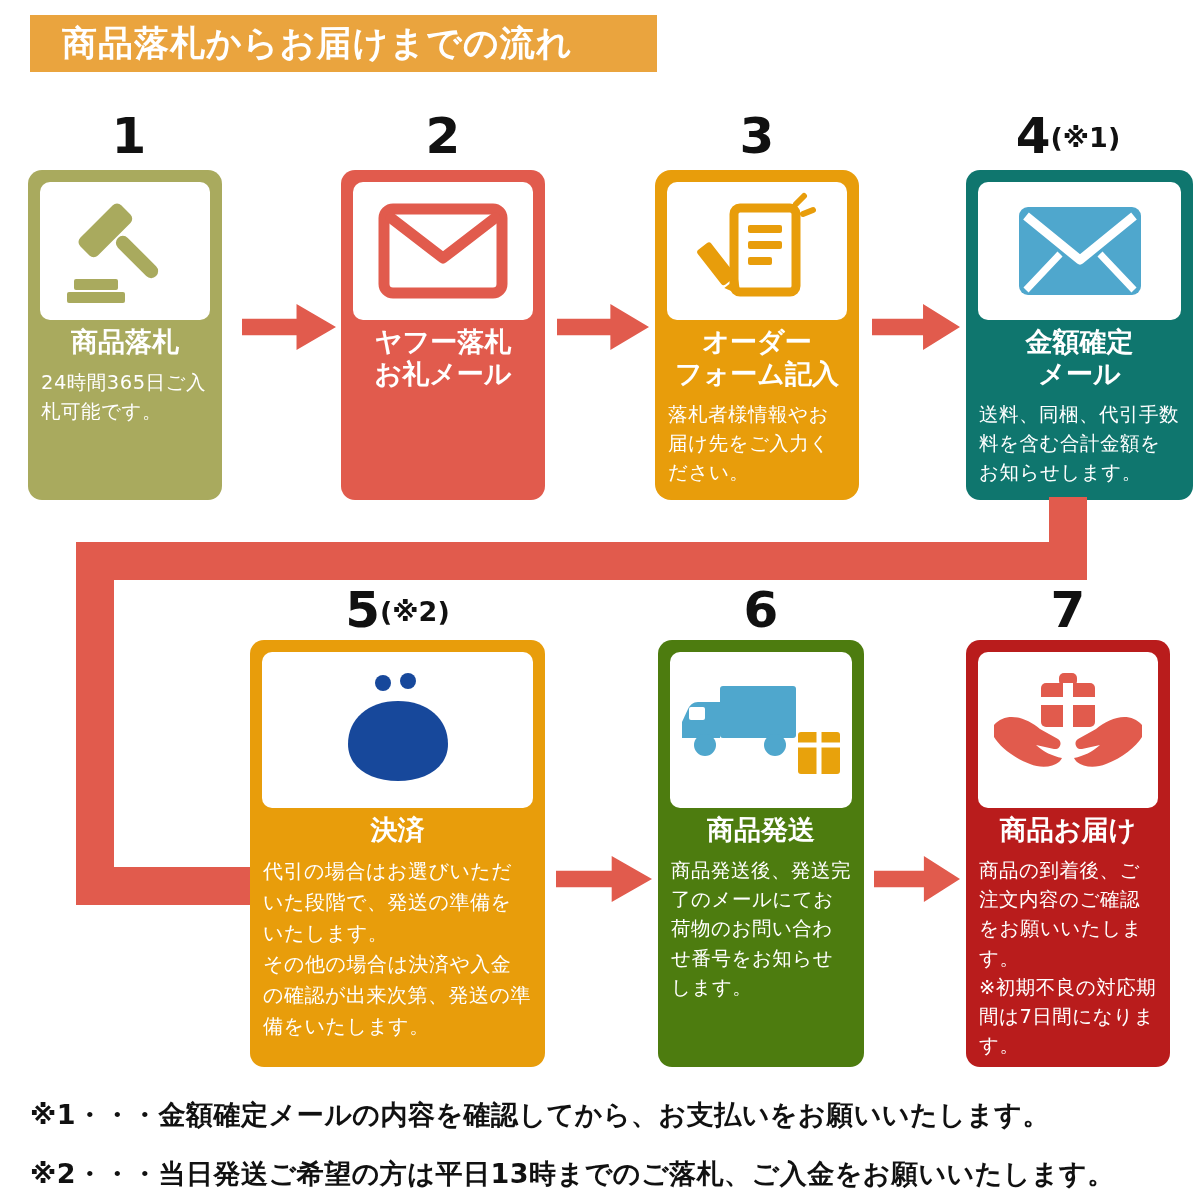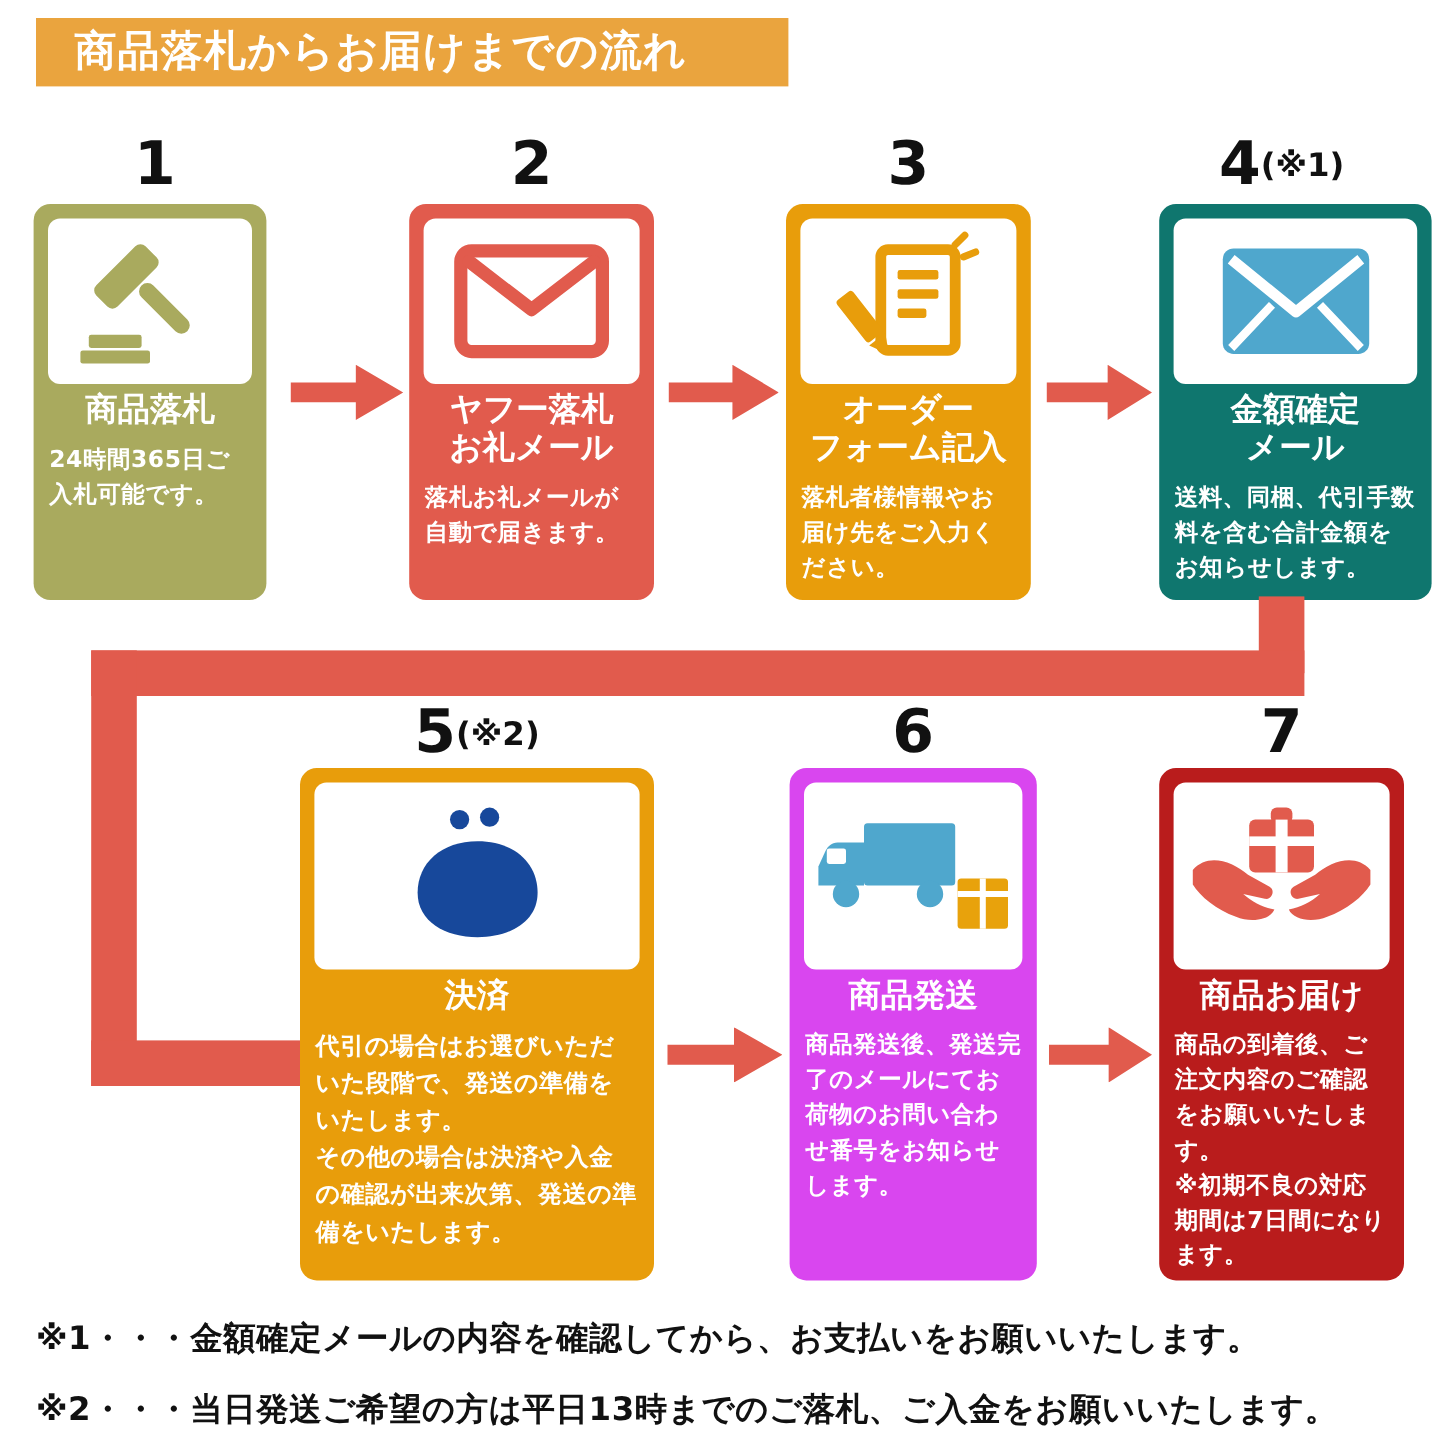--- a/index.html
+++ b/index.html
@@ -15,21 +15,21 @@
   .num-big{font-size:50px;line-height:56px;}
   .num-suffix{font-size:27px;font-weight:700;vertical-align:6px;}
 
   .card{position:absolute;border-radius:14px;box-sizing:border-box;overflow:hidden;}
   .icon-box{background:#ffffff;border-radius:10px;margin:12px 12px 6px 12px;
     display:flex;align-items:center;justify-content:center;}
   .icon-box.h1{height:138px;}
   .icon-box.h2{height:156px;}
   .card-title{color:#ffffff;font-weight:700;font-size:27px;text-align:center;
     line-height:1.18;white-space:pre-line;margin:4px 0 4px 0;}
-  .card-desc{color:#ffffff;font-weight:700;font-size:19.5px;line-height:1.5;
+  .card-desc{color:#ffffff;font-weight:400;font-size:19.5px;line-height:1.5;
     padding:6px 13px 12px 13px;white-space:pre-line;letter-spacing:0.5px;}
   .card-desc.big{font-size:20px;line-height:1.55;}
 
   .arrow{position:absolute;
     clip-path:polygon(0% 32%,58% 32%,58% 0%,100% 50%,58% 100%,58% 68%,0% 68%);}
 
   .conn{position:absolute;}
 
   .note{position:absolute;left:30px;color:#111;font-size:27px;font-weight:700;
     white-space:nowrap;letter-spacing:0.5px;}
@@ -65,24 +65,23 @@
 
   <div class="card" style="left: 341px; top: 170px; width: 204px; height: 330px; background-color: rgb(225, 91, 77);">
     <div class="icon-box h1" style="color: rgb(225, 91, 77);">
       <svg width="132" height="102" viewBox="0 0 132 102">
         <rect x="7" y="9" width="118" height="84" rx="9" fill="none" stroke="currentColor" stroke-width="11"></rect>
         <path d="M14 18 L66 58 L118 18" fill="none" stroke="currentColor" stroke-width="11" stroke-linejoin="round" stroke-linecap="round"></path>
       </svg>
     </div>
     <div class="card-title">ヤフー落札
 お礼メール</div>
-    <div class="card-desc">落札お礼メールが自動で届きます。</div>
   </div>
 
-  <div class="card" style="left: 655px; top: 170px; width: 204px; height: 330px; background-color: rgb(232, 157, 11);">
+  <div class="card" style="left: 655px; top: 170px; width: 204px; height: 330px; background-color: rgb(232, 157, 11); border-radius: 16px;">
     <div class="icon-box h1" style="color: rgb(232, 157, 11);">
       <svg width="122" height="118" viewBox="0 0 122 118">
         <g fill="currentColor">
           <rect x="38" y="16" width="62" height="84" rx="6" fill="none" stroke="currentColor" stroke-width="9"></rect>
           <rect x="52" y="33" width="34" height="8" rx="2"></rect>
           <rect x="52" y="49" width="34" height="8" rx="2"></rect>
           <rect x="52" y="65" width="24" height="8" rx="2"></rect>
           <g transform="rotate(-38 26 80)">
             <rect x="18" y="48" width="17" height="44" rx="3"></rect>
             <path d="M18 94 L35 94 L26.5 110 Z"></path>
@@ -130,21 +129,21 @@
           <circle cx="70" cy="10" r="8"></circle>
           <path d="M60 30 C 30 30 10 48 10 73 C 10 97 33 110 60 110 C 87 110 110 97 110 73 C 110 48 90 30 60 30 Z"></path>
         </g>
       </svg>
     </div>
     <div class="card-title">決済</div>
     <div class="card-desc big">代引の場合はお選びいただいた段階で、発送の準備をいたします。
 その他の場合は決済や入金の確認が出来次第、発送の準備をいたします。</div>
   </div>
 
-  <div class="card" style="left: 658px; top: 640px; width: 206px; height: 427px; background-color: #d946ef;">
+  <div class="card" style="left: 658px; top: 640px; width: 206px; height: 427px; background-color: #4d7c0f;">
     <div class="icon-box h2" style="color: rgb(79, 167, 205);">
       <svg width="166" height="112" viewBox="0 0 166 112">
         <g fill="currentColor">
           <rect x="42" y="12" width="76" height="52" rx="3"></rect>
           <path d="M42 28 H20 C15 28 12 31 10 35 L4 48 V64 H42 Z"></path>
           <rect x="11" y="33" width="16" height="13" rx="2" fill="#fff"></rect>
           <circle cx="27" cy="71" r="11"></circle>
           <circle cx="97" cy="71" r="11"></circle>
         </g>
         <g>

